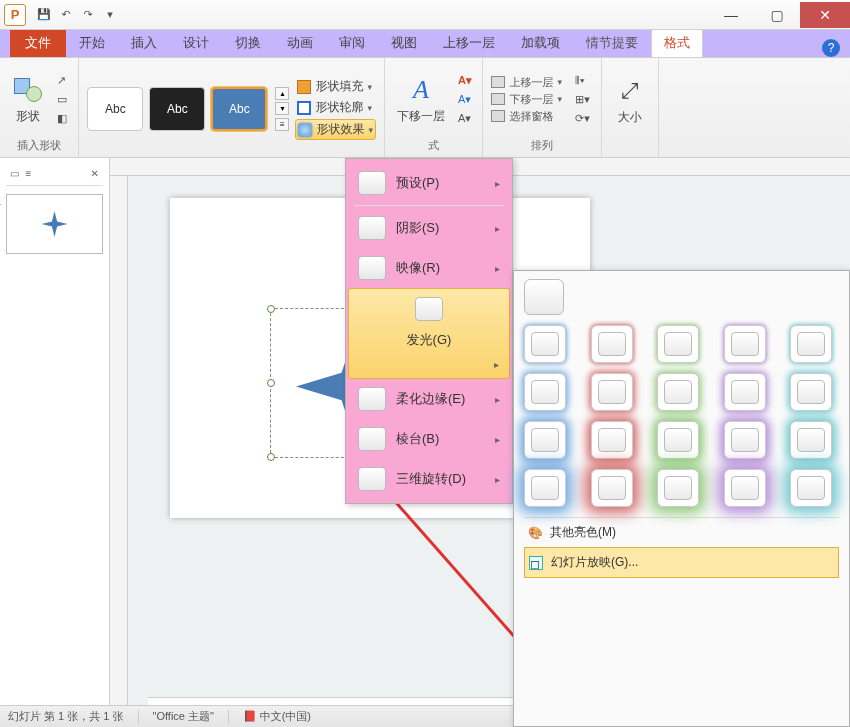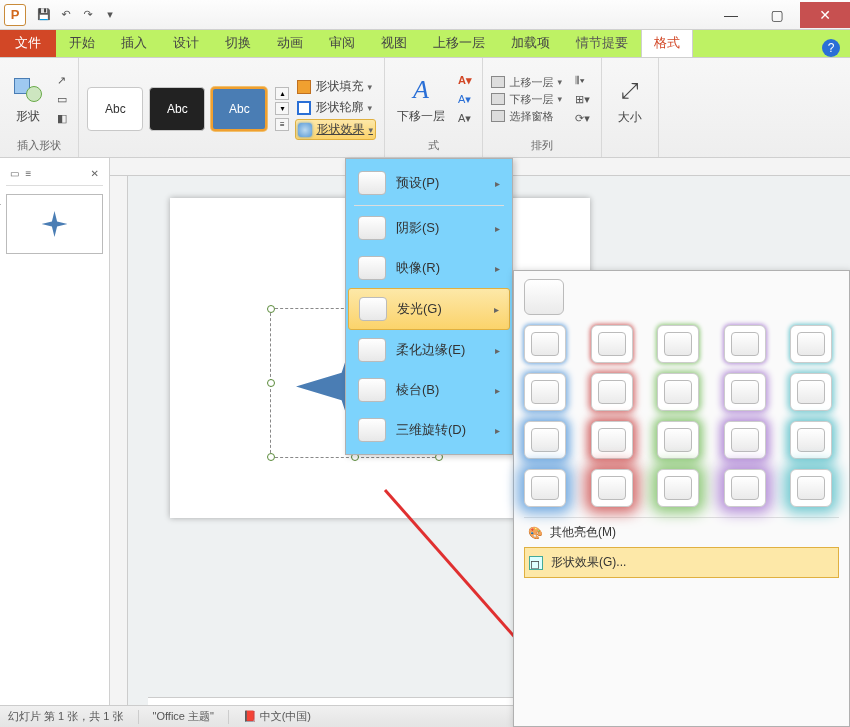--- a/index.html
+++ b/index.html
@@ -9,21 +9,21 @@
 .titlebar { height: 30px; background: linear-gradient(#fdfdfd,#f3f3f3); display: flex; align-items: center; border-bottom: 1px solid #d0d0d0; position: relative; }
 .app-icon { width: 22px; height: 22px; background: #fff; border: 1px solid #c98b3a; border-radius: 3px; margin: 0 4px; display: flex; align-items: center; justify-content: center; color: #d2691e; font-weight: bold; font-size: 13px; }
 .qat { display: flex; gap: 6px; margin-left: 6px; }
 .qat-btn { width: 16px; height: 16px; display: flex; align-items: center; justify-content: center; font-size: 11px; color: #555; }
 .title-text { position: absolute; left: 50%; transform: translateX(-50%); font-size: 14px; color: #666; }
 .win-controls { margin-left: auto; display: flex; }
 .win-btn { width: 46px; height: 26px; display: flex; align-items: center; justify-content: center; font-size: 14px; color: #444; }
 .win-btn.close { background: #c75050; color: #fff; width: 50px; }
 
 
-.ribbon-tabs { height: 28px; background: #bef264; display: flex; align-items: flex-end; border-bottom: 1px solid #cfcfcf; padding-left: 0; }
+.ribbon-tabs { height: 28px; background: #c4b5fd; display: flex; align-items: flex-end; border-bottom: 1px solid #cfcfcf; padding-left: 10px; }
 .tab { padding: 5px 12px; font-size: 13px; color: #444; border: 1px solid transparent; border-bottom: none; }
 .tab.file { background: #d24726; color: #fff; border-radius: 2px 2px 0 0; padding: 5px 14px; }
 .tab.active { background: #fff; border-color: #cfcfcf; color: #d24726; border-top: 2px solid #f0a030; border-radius: 3px 3px 0 0; }
 .tab.ctx { color: #555; }
 .help-icon { margin-left: auto; margin-right: 10px; width: 18px; height: 18px; border-radius: 50%; background: #2a6fd6; color: #fff; font-size: 12px; display: flex; align-items: center; justify-content: center; }
 
 
 .ribbon { height: 100px; background: linear-gradient(#f7f7f7,#eeeeee); border-bottom: 1px solid #cfcfcf; display: flex; }
 .group { border-right: 1px solid #d8d8d8; padding: 4px 8px 2px; display: flex; flex-direction: column; }
 .group-body { flex: 1; display: flex; align-items: center; gap: 6px; }
@@ -39,36 +39,36 @@
 .style-gallery { display: flex; gap: 6px; align-items: center; }
 .style-item { width: 56px; height: 44px; border: 1px solid #c8c8c8; border-radius: 4px; display: flex; align-items: center; justify-content: center; font-size: 12px; }
 .style-item.white { background: #fff; color: #333; }
 .style-item.black { background: #222; color: #fff; }
 .style-item.blue { background: #4a7db4; color: #fff; border: 2px solid #f0a030; box-shadow: 0 0 0 1px #f0c070; }
 .spin-col { display:flex; flex-direction:column; justify-content:space-between; height:44px; margin-left:2px;}
 .spin-col span{ width:14px; height:13px; border:1px solid #bbb; font-size:8px; display:flex;align-items:center;justify-content:center; background:#f7f7f7;}
 
 .cmd-col { display:flex; flex-direction:column; gap:2px; font-size:12px; color:#444;}
 .cmd-row { display:flex; align-items:center; gap:4px; padding:1px 2px;}
-.cmd-row.highlight { background: linear-gradient(#fde8a8,#fbd36b); border:1px solid #e0b040; border-radius:3px;text-decoration:underline; }
+.cmd-row.highlight { background: linear-gradient(#fde8a8,#fbd36b); border:1px solid #e0b040; border-radius:3px; }
 .swatch { width:14px; height:14px; }
 .swatch.fill{ background:#f0a030; border:1px solid #c07020;}
 .swatch.outline{ border:2px solid #2a6fd6; background:#fff;}
 .swatch.effect{ background:radial-gradient(#bcd9f0,#5a9ad6); border-radius:3px; box-shadow:0 0 3px #5a9ad6;}
 .drop{ font-size:9px; color:#666;}
 
 .arrange-col{ display:flex; flex-direction:column; gap:2px; font-size:11px; color:#555;}
 .arrange-row{ display:flex; align-items:center; gap:4px; white-space:nowrap;}
 .arrange-row .ic{ width:14px; height:12px; border:1px solid #888; background:#ddd;}
 
 
-.fx-menu { position:absolute; left:345px; top:158px; width:168px; background:#7dd3fc; border:1px solid #b0b0b0; box-shadow:2px 2px 6px rgba(0,0,0,.2); padding:4px 2px; z-index:10;}
+.fx-menu { position:absolute; left:345px; top:158px; width:168px; background:#f9a8d4; border:1px solid #b0b0b0; box-shadow:2px 2px 6px rgba(0,0,0,.2); padding:4px 2px; z-index:10;}
 .fx-item{ display:flex; align-items:center; gap:10px; padding:8px 10px; font-size:13px; color:#333; position:relative;}
 .fx-item .thumb{ width:28px; height:24px; border:1px solid #bbb; border-radius:4px; background:linear-gradient(#fff,#e8e8e8);}
-.fx-item.sel{ background:linear-gradient(#fde8a8,#fbd36b); border:1px solid #e0b040; border-radius:3px;}
+.fx-item.sel{ background:linear-gradient(#fde8a8,#fbd36b); border:1px solid #e0b040; border-radius:3px;flex-direction:column;}
 .fx-item .arrow{ margin-left:auto; font-size:10px; color:#666;}
 .fx-sep{ height:1px; background:#ddd; margin:2px 6px;}
 
 
 .glow-menu{ position:absolute; left:513px; top:270px; width:337px; height:457px; background:#fafafa; border:1px solid #b0b0b0; box-shadow:2px 2px 8px rgba(0,0,0,.25); z-index:11; padding:8px 10px 4px;}
 .glow-menu h4{ font-size:12px; color:#555; font-weight:normal; margin-bottom:6px;}
 .glow-none{ width:40px; height:36px; border:1px solid #bbb; border-radius:6px; background:linear-gradient(#fff,#eaeaea); margin-bottom:10px;}
 .glow-grid{ display:grid; grid-template-columns:repeat(5,1fr); gap:14px 18px; margin-bottom:10px;}
 .glow-cell{ width:42px; height:38px; border-radius:6px; background:#fff; border:1px solid #ccc; position:relative;}
 .glow-cell .inner{ position:absolute; inset:6px; border-radius:4px; background:linear-gradient(#fff,#eaeaea); border:1px solid #bbb;}
@@ -393,21 +393,21 @@
         </div>
       </div>
     </div>
   <div class="glow-footer">
     <div class="glow-foot-item">
         <span class="ic">🎨</span>
         <span>其他亮色(M)</span>
       </div>
     <div class="glow-foot-item hl">
         <span class="ic" style="border:1px solid #4a9;background:#dff">◻</span>
-        <span>形状效果(G)...</span>
+        <span>幻灯片放映(G)...</span>
       </div>
   </div>
 </div>
 
 <svg class="red-arrow" viewBox="0 0 200 200">
   <line x1="10" y1="10" x2="160" y2="180" stroke="#e03030" stroke-width="3"></line>
   <polygon points="160,180 148,164 140,176" fill="#e03030"></polygon>
 </svg>
 
 <div class="statusbar">

